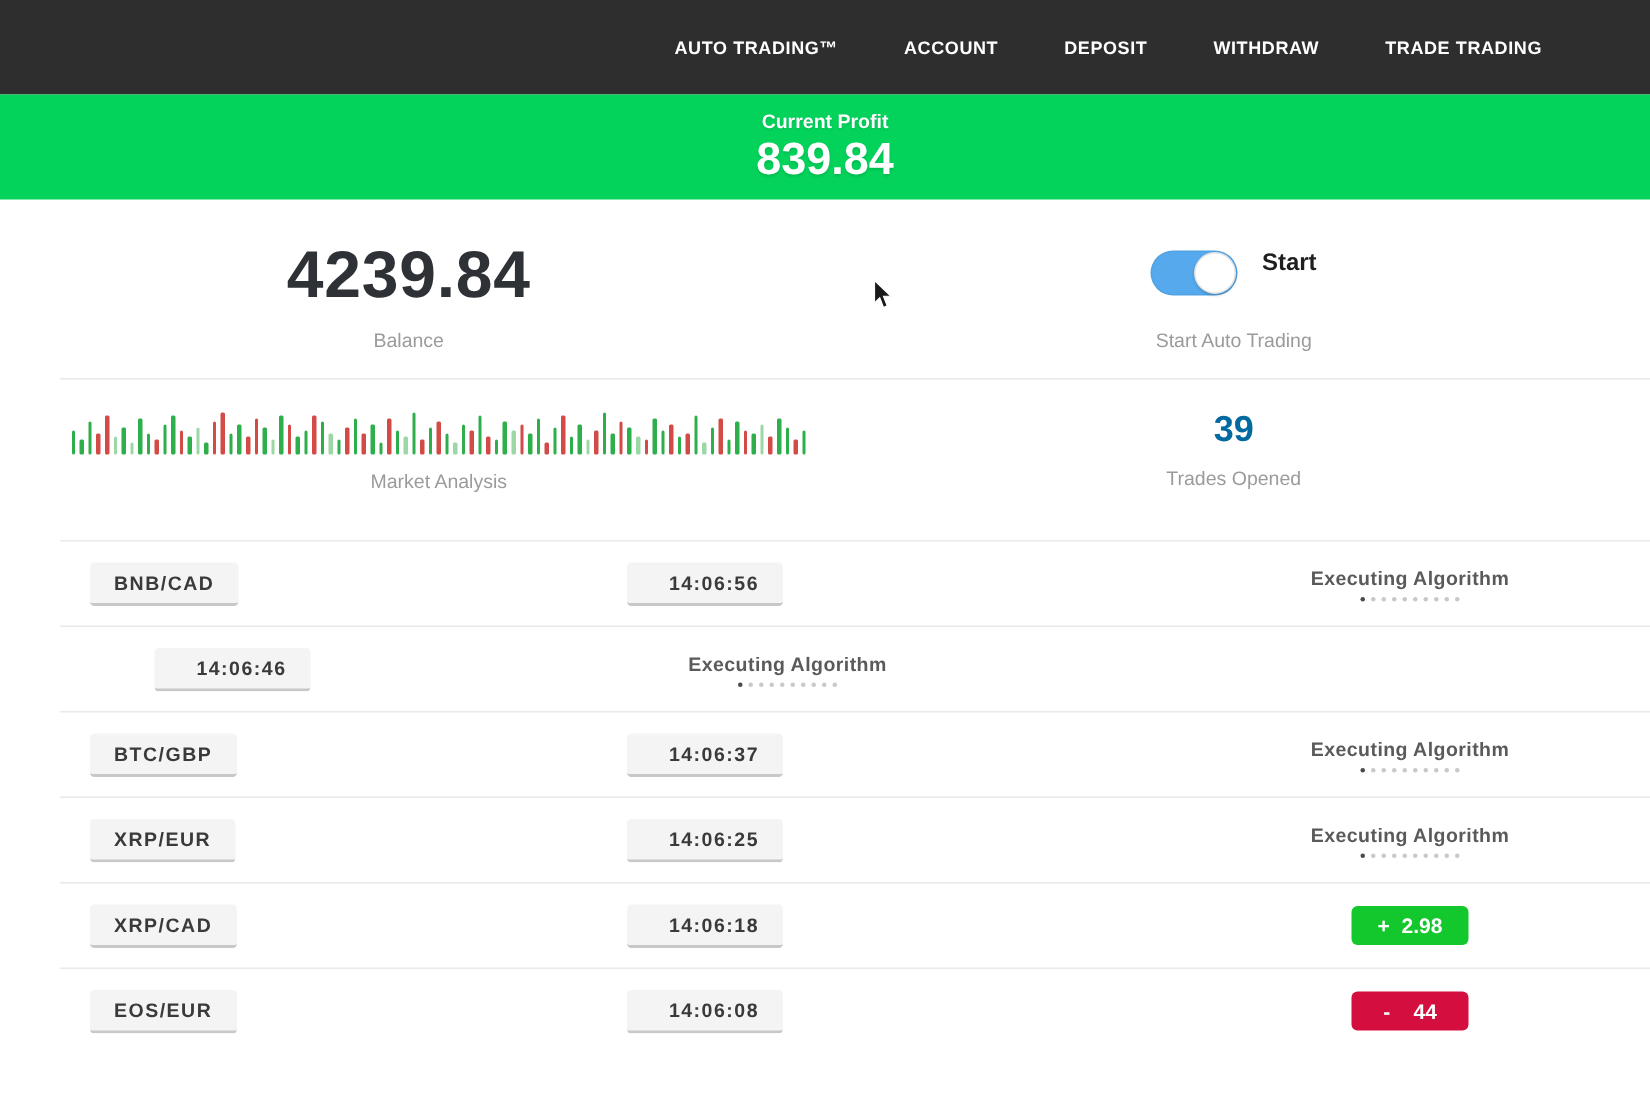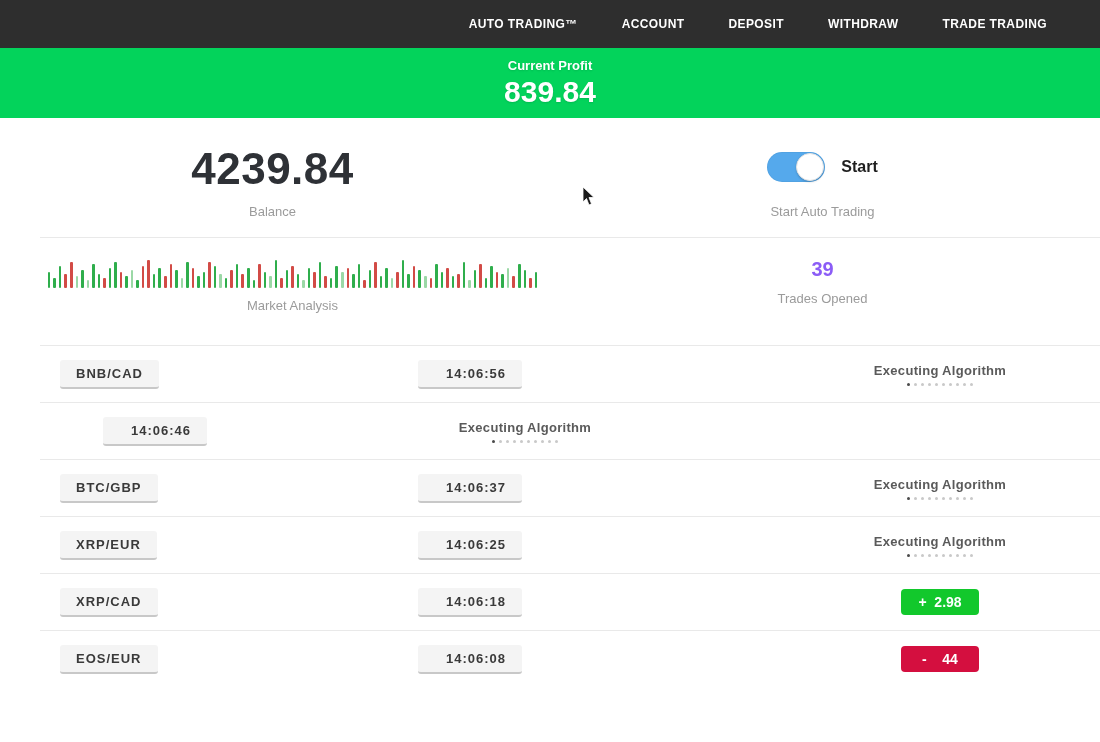--- a/index.html
+++ b/index.html
@@ -1,56 +1,56 @@
 <!DOCTYPE html>
 <html><head>
 <meta charset="utf-8">
 <style>
   * { margin:0; padding:0; box-sizing:border-box; }
   html,body { width:1100px; height:742px; overflow:hidden; background:#fff;
               font-family:"Liberation Sans", sans-serif; }
   .page { position:relative; width:1100px; height:742px; }
 
   
-  .nav { height:48px; background:#2e2e2e; display:flex; justify-content:flex-end;
-         align-items:center; gap:44px; padding-right:53px; }
+  .nav { height:63px; background:#2e2e2e; display:flex; justify-content:flex-end;
+         align-items:center; gap:44px; padding-right:72px; }
   .nav-item { color:#fff; font-size:12px; font-weight:bold; letter-spacing:.4px;
               cursor:pointer; white-space:nowrap; }
 
   
   .banner { height:70px; background:#03d35b; color:#fff; text-align:center;
             display:flex; flex-direction:column; justify-content:center; }
   .banner-label { font-size:13px; font-weight:bold; text-shadow:0 1px 2px rgba(0,0,0,.12); }
   .banner-value { font-size:30px; font-weight:bold; margin-top:2px;
                   text-shadow:0 1px 2px rgba(0,0,0,.12); }
 
   
   .section { display:flex; }
   .col-left  { width:545px; text-align:center; }
   .col-right { flex:1; text-align:center; }
   .balance-section { padding-top:26px; height:119px; }
   .balance-value { font-size:44px; font-weight:bold; color:#2e3136; letter-spacing:.5px; }
   .muted-label { font-size:13px; color:#9b9b9b; margin-top:10px; }
-  .toggle-row { display:flex; align-items:center; justify-content:center; gap:16px; margin-top:8px; }
+  .toggle-row { display:flex; justify-content:center; gap:16px; margin-top:8px; }
   .toggle { width:58px; height:30px; border-radius:15px; background:#55a9ec;
             position:relative; cursor:pointer; box-shadow:inset 0 0 0 1px rgba(0,0,0,.04); }
   .toggle-knob { position:absolute; right:1px; top:1px; width:28px; height:28px;
                  border-radius:50%; background:#fff; border:1px solid #e2e2e2;
                  box-shadow:0 1px 2px rgba(0,0,0,.18); }
   .toggle-label { font-size:16px; font-weight:bold; color:#1f1f1f; }
   .toggle-sublabel { font-size:13px; color:#9b9b9b; margin-top:22px; }
 
   
   .market-section { padding-top:18px; height:108px; border-top:1px solid #e9e9e9;
                     margin-left:40px; }
   .market-section .col-left { width:505px; }
   .bars { height:32px; display:flex; align-items:flex-end; gap:3px;
           justify-content:center; padding:0 8px; }
   .bar { width:3px; border-radius:1px; }
-  .trades-value { font-size:20px; font-weight:bold; color:#8b5cf6; margin-top:2px; }
+  .trades-value { font-size:24px; font-weight:bold; color:#0369a1; margin-top:2px; }
 
   
   .rows { margin-left:40px; }
   .trade-row { display:grid; grid-template-columns:230px 314px 1fr;
                align-items:center; height:57px; border-top:1px solid #e9e9e9;gap:43px; }
   .chip { display:inline-block; background:#f4f4f4; border-bottom:2px solid #c8c8c8;
           border-radius:3px; padding:6px 16px; font-size:13px; font-weight:bold;
           color:#3a3a3a; letter-spacing:1px; white-space:nowrap; }
   .pair-cell { padding-left:20px; }
   .time-cell { justify-self:center; }

